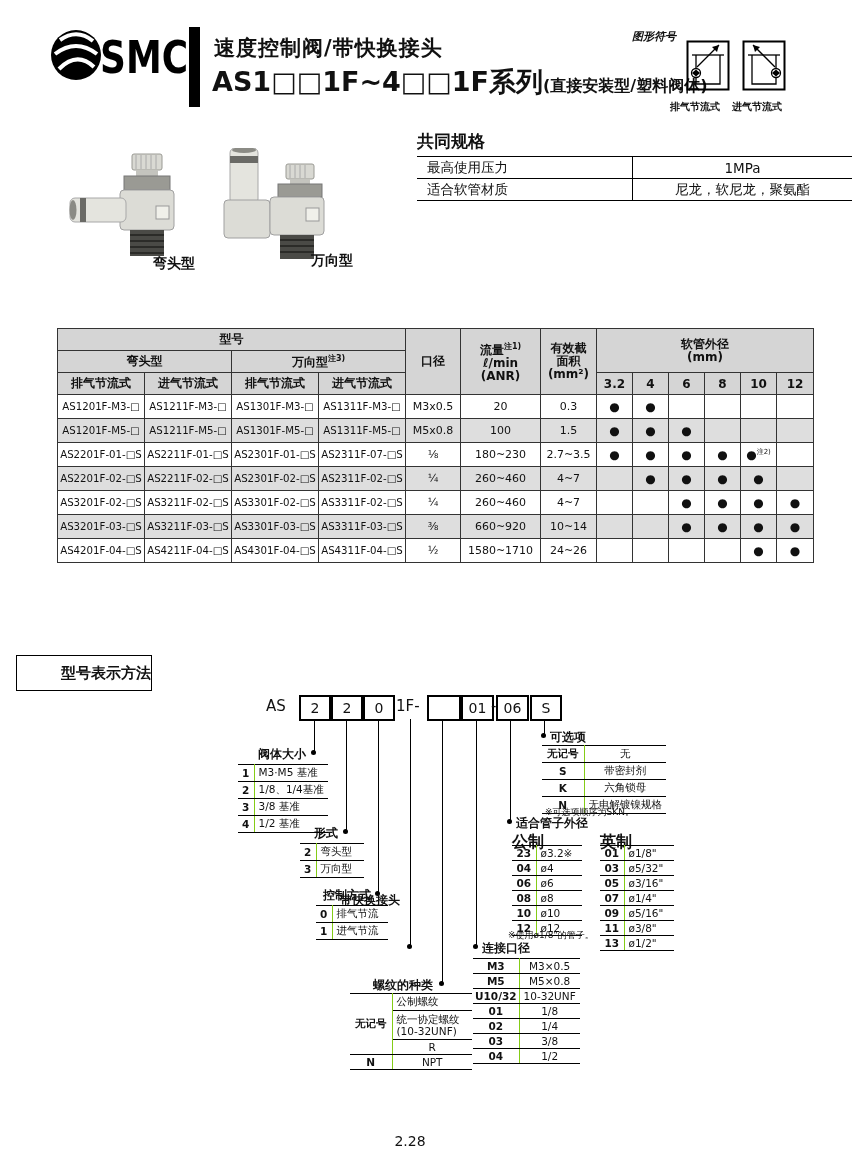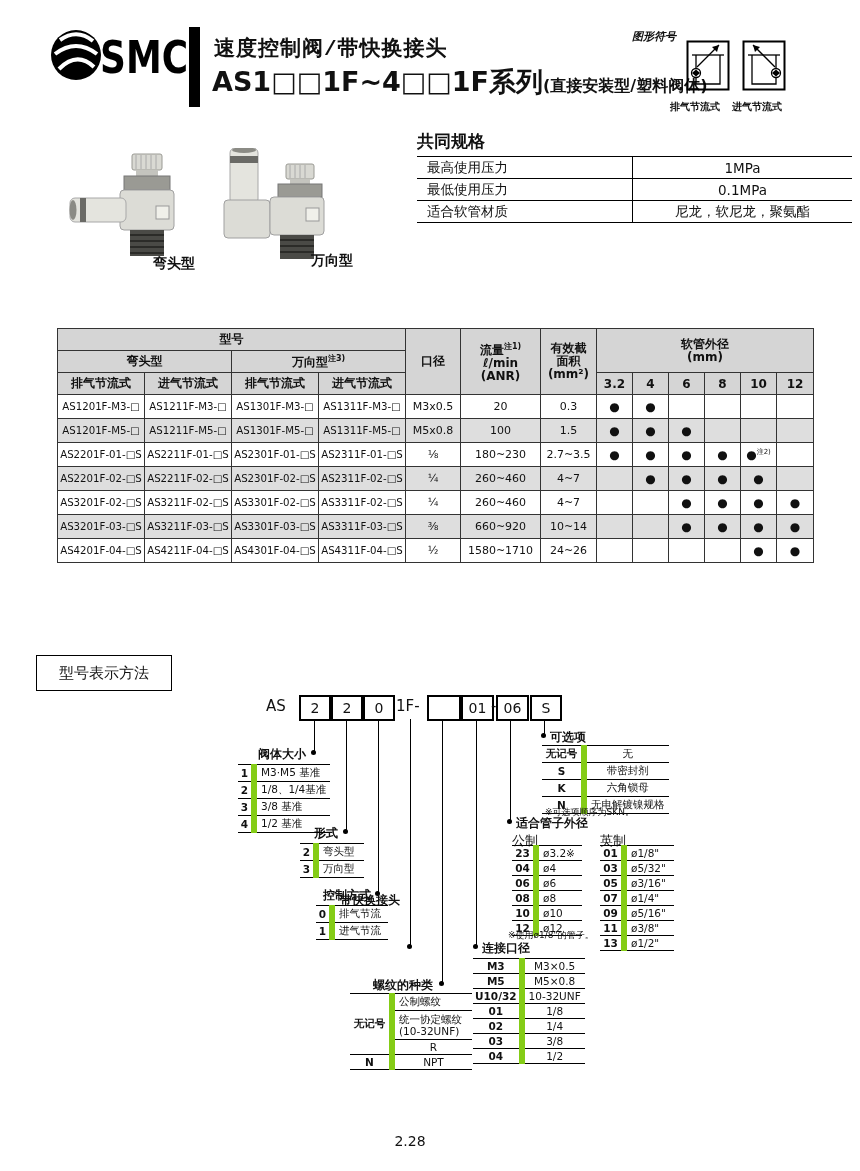--- a/index.html
+++ b/index.html
@@ -1,21 +1,21 @@
 <!DOCTYPE html>
 <html><head>
 <meta charset="utf-8">
 <style>
   html,body{margin:0;padding:0;background:#fff;}
   .page{position:relative;width:860px;height:1171px;background:#fff;overflow:hidden;
         font-family:"DejaVu Sans","Liberation Sans",sans-serif;color:#111;}
   .abs{position:absolute;}
   
   .brandbar{left:189px;top:27px;width:11px;height:80px;background:#000;}
-  .t1{left:214px;top:34px;font-size:21px;font-weight:bold;letter-spacing:1px;white-space:nowrap;font-family:Liberation Mono, monospace;}
+  .t1{left:214px;top:34px;font-size:21px;font-weight:bold;letter-spacing:1px;white-space:nowrap;}
   .t2{left:212px;top:64px;font-size:27px;font-weight:bold;white-space:nowrap;}
   .t2 .paren{font-size:16px;}
   .symlabel{left:632px;top:29px;font-size:11px;font-weight:bold;font-style:italic;}
   .symcap{font-size:10px;font-weight:bold;white-space:nowrap;}
   
   .photocap{font-size:14px;font-weight:bold;white-space:nowrap;}
   
   .spectitle{left:417px;top:130px;font-size:17px;font-weight:bold;}
   .spec{left:417px;top:156px;border-collapse:collapse;table-layout:fixed;font-size:13.5px;border-top:1.5px solid #000;}
   .spec td{border-bottom:1.5px solid #000;height:21px;padding:0 10px;white-space:nowrap;}
@@ -29,33 +29,33 @@
   .main-tbl tr.bd{height:24px;}
   .main-tbl tr.alt td{background:#dedede;}
   .main-tbl td.mdl{font-size:10.2px;}
   .main-tbl td.dc{font-size:12px;}
   .hcell div{line-height:13px;}
   sup{font-size:8px;}
   .dsup{font-size:7px;vertical-align:super;}
   
   .notes{left:57px;top:565px;font-size:11.5px;line-height:14px;white-space:nowrap;}
   
-  .secbox{left:36px;top:655px;width:134px;height:34px;border:1.5px solid #000;
-          font-size:15px;font-weight:normal;text-align:center;line-height:34px;}
+  .secbox{left:16px;top:655px;width:134px;height:34px;border:1.5px solid #000;
+          font-size:15px;font-weight:bold;text-align:right;line-height:34px;}
   .cbox{position:absolute;height:22px;border:2px solid #000;text-align:center;font-size:14px;line-height:22px;background:#fff;}
   .ctext{position:absolute;font-size:15px;line-height:22px;white-space:nowrap;}
   .vline{position:absolute;width:1px;background:#000;}
   .ldot{position:absolute;width:5px;height:5px;border-radius:50%;background:#000;}
   .blabel{position:absolute;font-size:12px;font-weight:bold;white-space:nowrap;}
-  .sublabel{position:absolute;font-size:13px;font-weight:normal;white-space:nowrap;}
+  .sublabel{position:absolute;font-size:16px;font-weight:bold;white-space:nowrap;}
   .tnote{position:absolute;font-size:9px;white-space:nowrap;}
   
   .mini{position:absolute;border-collapse:collapse;table-layout:fixed;font-size:10.5px;border-top:1px solid #000;}
   .mini td{border-bottom:1px solid #000;padding:1px 4px;height:12px;white-space:nowrap;}
-  .mini td.k{border-right:6px solid #84cc16;font-weight:bold;text-align:center;padding:1px 2px;}
+  .mini td.k{border-right:1px solid #84cc16;font-weight:bold;text-align:center;padding:1px 2px;}
   .mini td.c{text-align:center;}
   .footer{left:375px;top:1133px;width:70px;text-align:center;font-size:14px;}
 </style>
 </head>
 <body>
 
 <div class="page">
 
   <svg class="abs" style="left:50px;top:24px" width="140" height="62" viewBox="0 0 140 62">
     <circle cx="26" cy="31" r="25" fill="#000"></circle>
@@ -149,24 +149,20 @@
   <div class="abs photocap" style="left:311px;top:252px">万向型</div>
 
   <div class="abs spectitle">共同规格</div>
   <table class="abs spec">
     <tbody>
         <tr>
           <td class="k">最高使用压力</td>
           <td class="v">1MPa</td>
         </tr>
     <tr>
-          <td class="k">最低使用压力</td>
-          <td class="v">0.1MPa</td>
-        </tr>
-    <tr>
           <td class="k">适合软管材质</td>
           <td class="v">尼龙，软尼龙，聚氨酯</td>
         </tr>
   </tbody>
     </table>
 
   <table class="abs main-tbl">
     <colgroup>
       <col style="width:87px">
         <col style="width:87px">
@@ -244,21 +240,21 @@
       <td class="dc">●</td>
       <td class="dc">●</td>
       <td class="dc"></td>
       <td class="dc"></td>
       <td class="dc"></td>
     </tr>
     <tr class="bd">
       <td class="mdl">AS2201F-01-□S</td>
       <td class="mdl">AS2211F-01-□S</td>
       <td class="mdl">AS2301F-01-□S</td>
-      <td class="mdl">AS2311F-01-□S</td>
+      <td class="mdl">AS2311F-07-□S</td>
       <td>⅛</td>
       <td>180~230</td>
       <td>2.7~3.5</td>
       <td class="dc">●</td>
       <td class="dc">●</td>
       <td class="dc">●</td>
       <td class="dc">●</td>
       <td class="dc"><span>●</span><span class="dsup">注2)</span></td>
       <td class="dc"></td>
     </tr>

